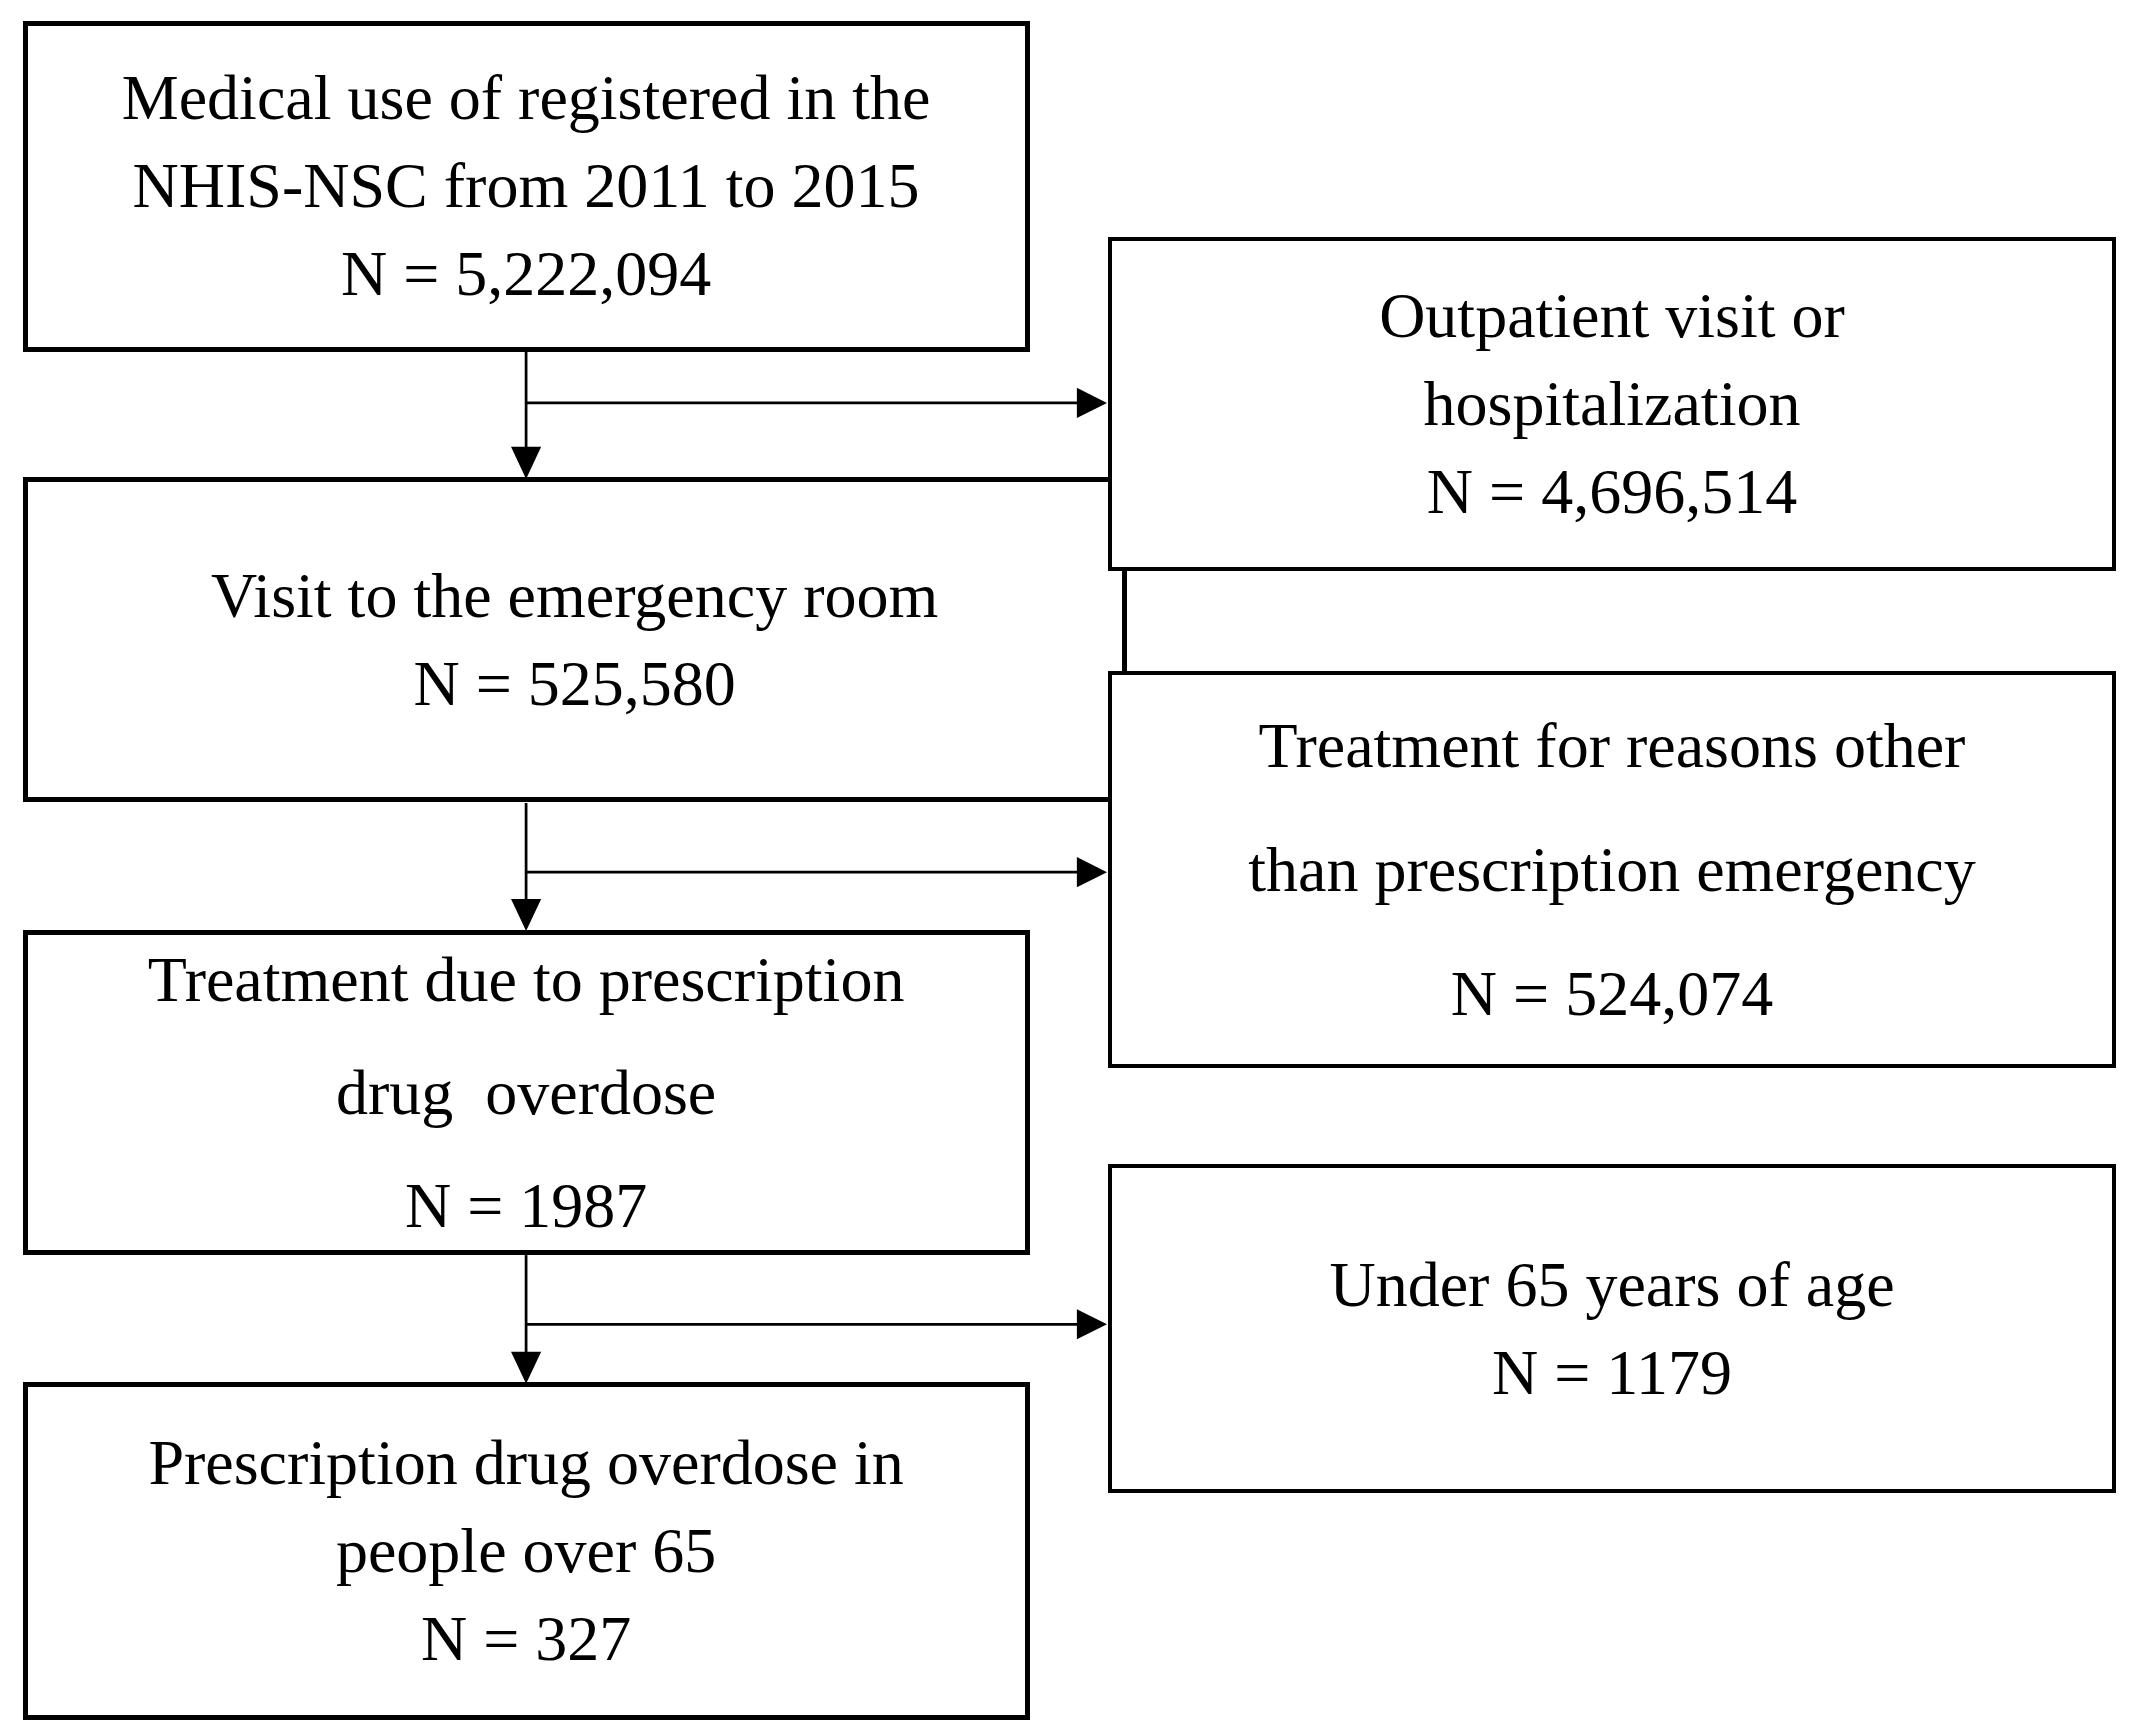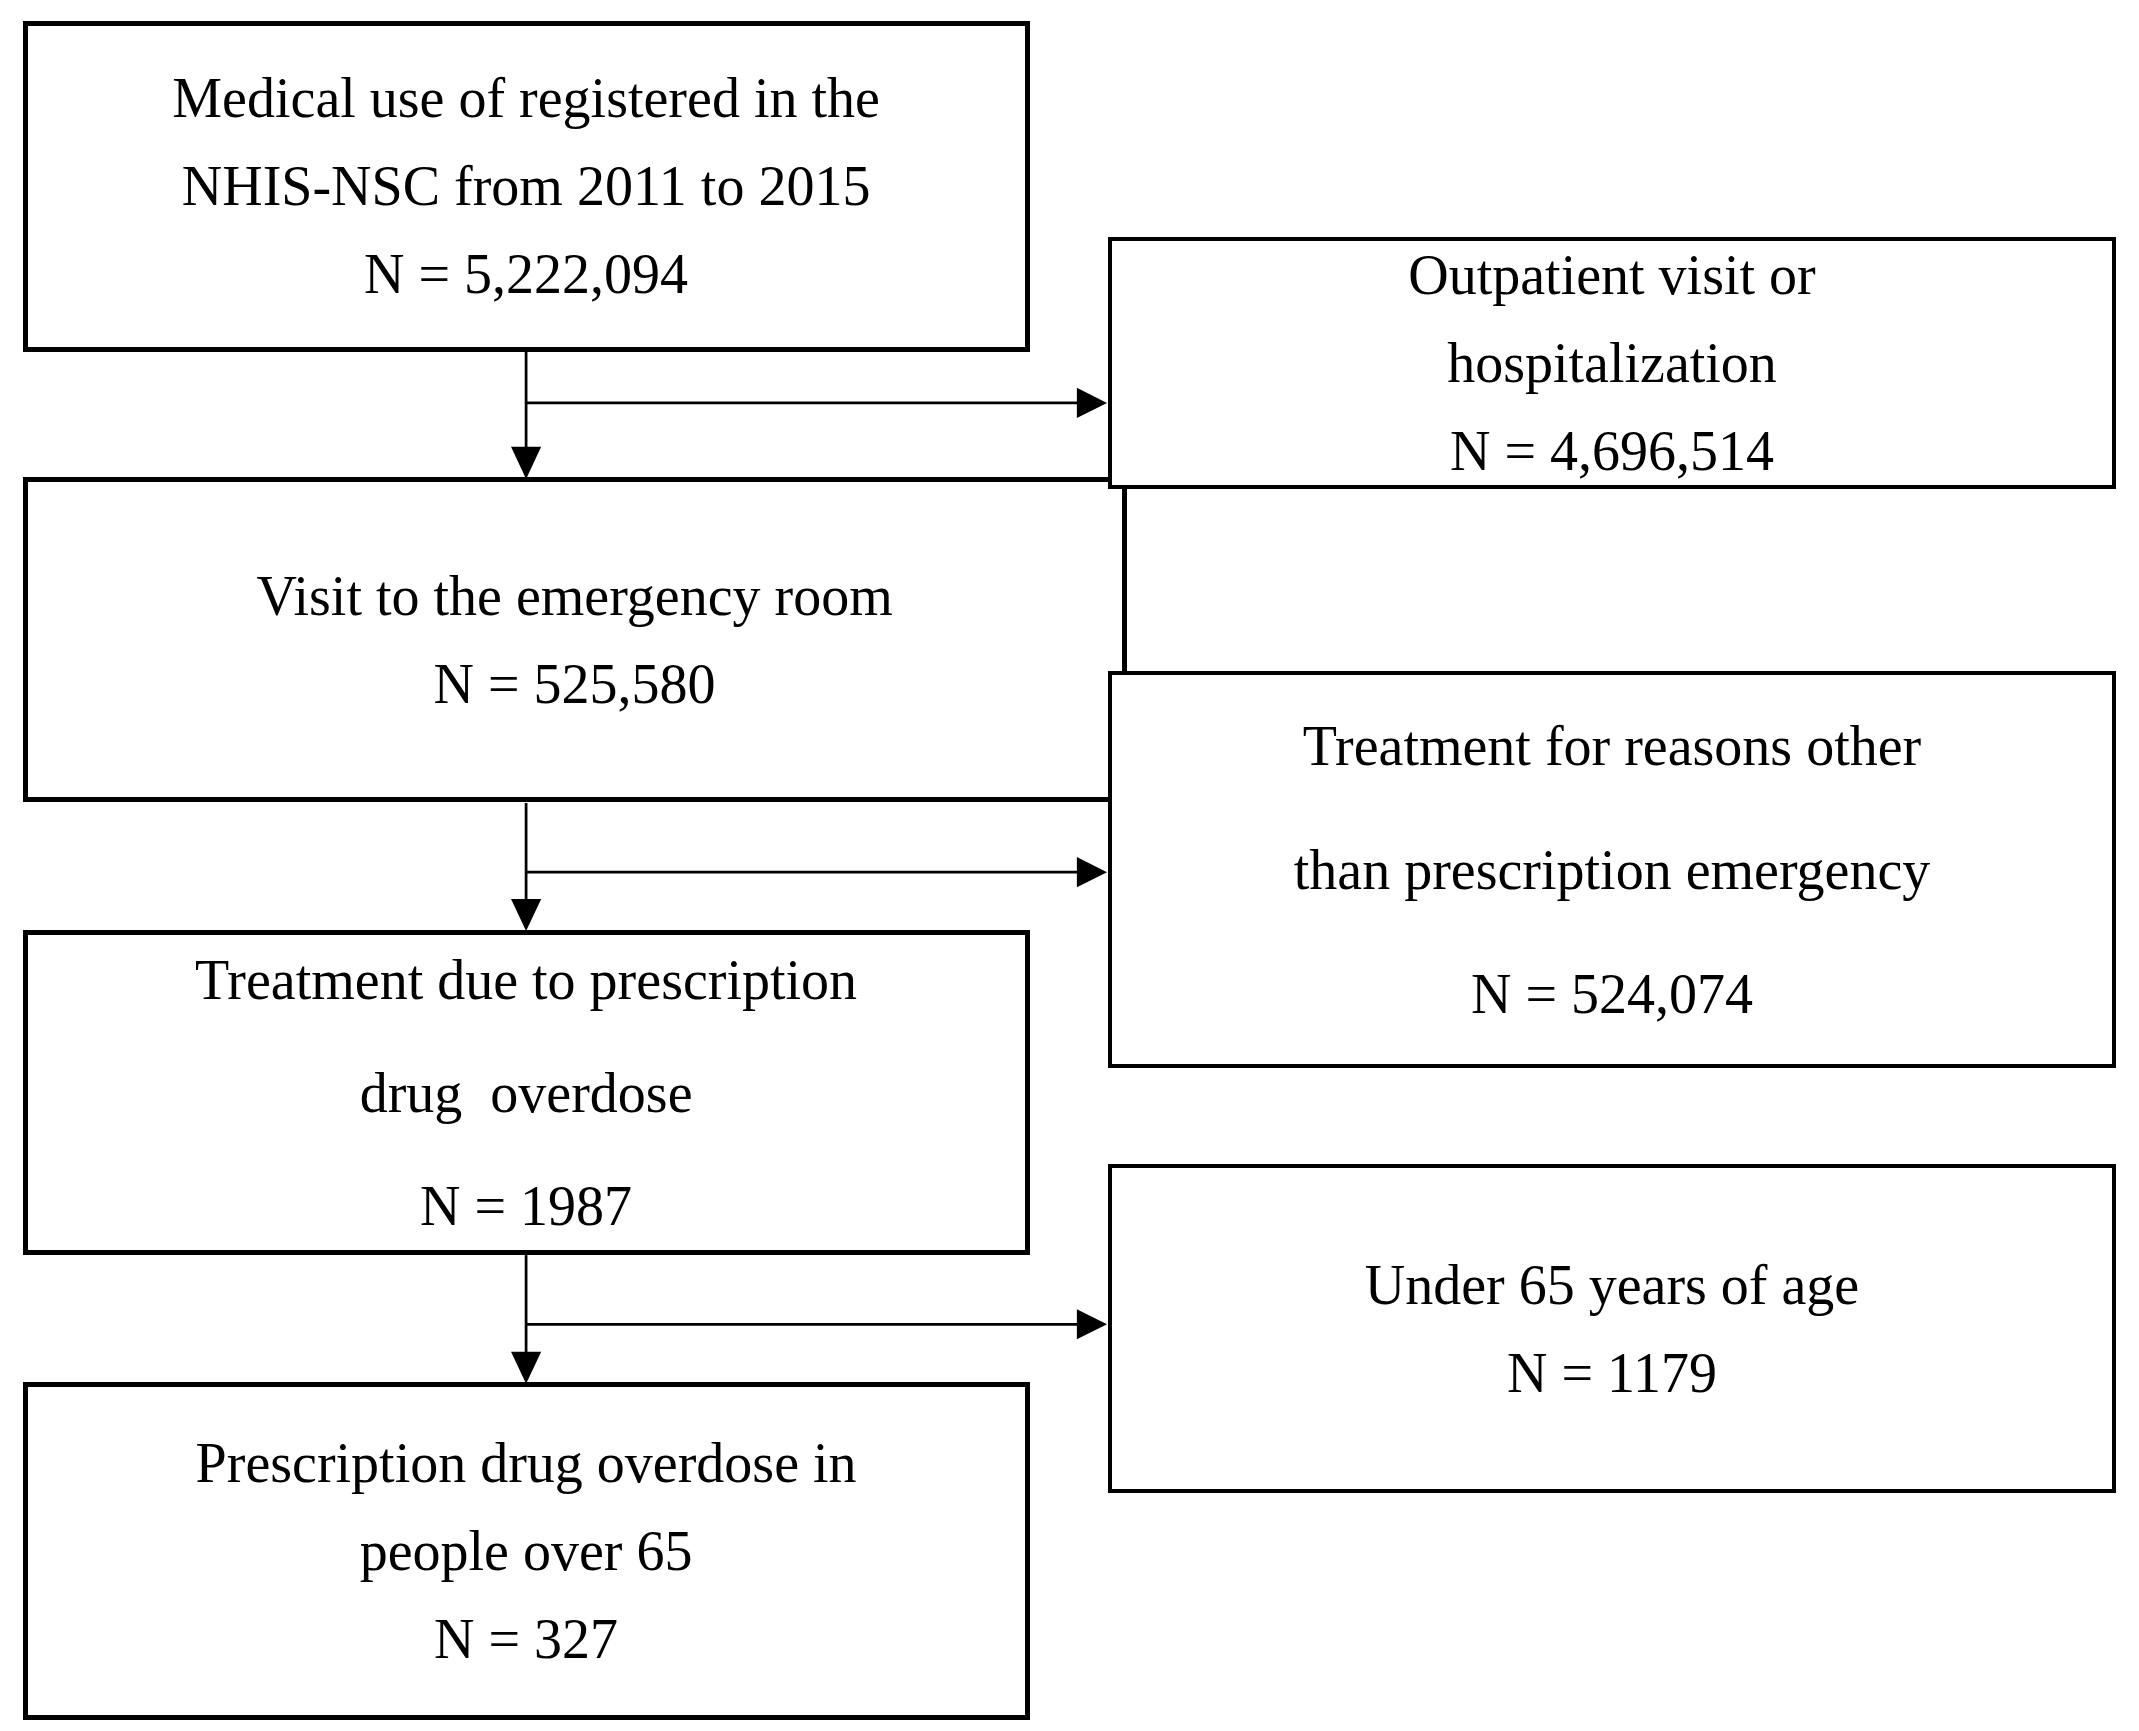--- a/index.html
+++ b/index.html
@@ -27,21 +27,21 @@
     background: #ffffff;
     display: flex;
     flex-direction: column;
     align-items: center;
     justify-content: center;
     text-align: center;
   }
   .box.left-col  { border: 5.5px solid #000000; }
   .box.right-col { border: 4.1px solid #000000; }
   .line {
-    font-size: 56px;
+    font-size: 64px;
     line-height: 88px;
     white-space: pre;
     color: #000000;
   }
   .connectors {
     position: absolute;
     left: 0; top: 0;
     pointer-events: none;
   }
   .connectors line {
@@ -74,21 +74,21 @@
     <div class="line">drug  overdose</div>
     <div class="line">N = 1987</div>
   </div>
 
   <div class="box left-col" style="left:22.6px; top:1382px; width:1007px; height:338px;">
     <div class="line">Prescription drug overdose in</div>
     <div class="line">people over 65</div>
     <div class="line">N = 327</div>
   </div>
 
-  <div class="box right-col" style="left:1108px; top:237px; width:1008px; height:252px;">
+  <div class="box right-col" style="left:1108px; top:237px; width:1008px; height:334px;">
     <div class="line">Outpatient visit or</div>
     <div class="line">hospitalization</div>
     <div class="line">N = 4,696,514</div>
   </div>
 
   <div class="box right-col" style="left:1108px; top:671px; width:1008px; height:397px;gap:36px;">
     <div class="line">Treatment for reasons other</div>
     <div class="line">than prescription emergency</div>
     <div class="line">N = 524,074</div>
   </div>

